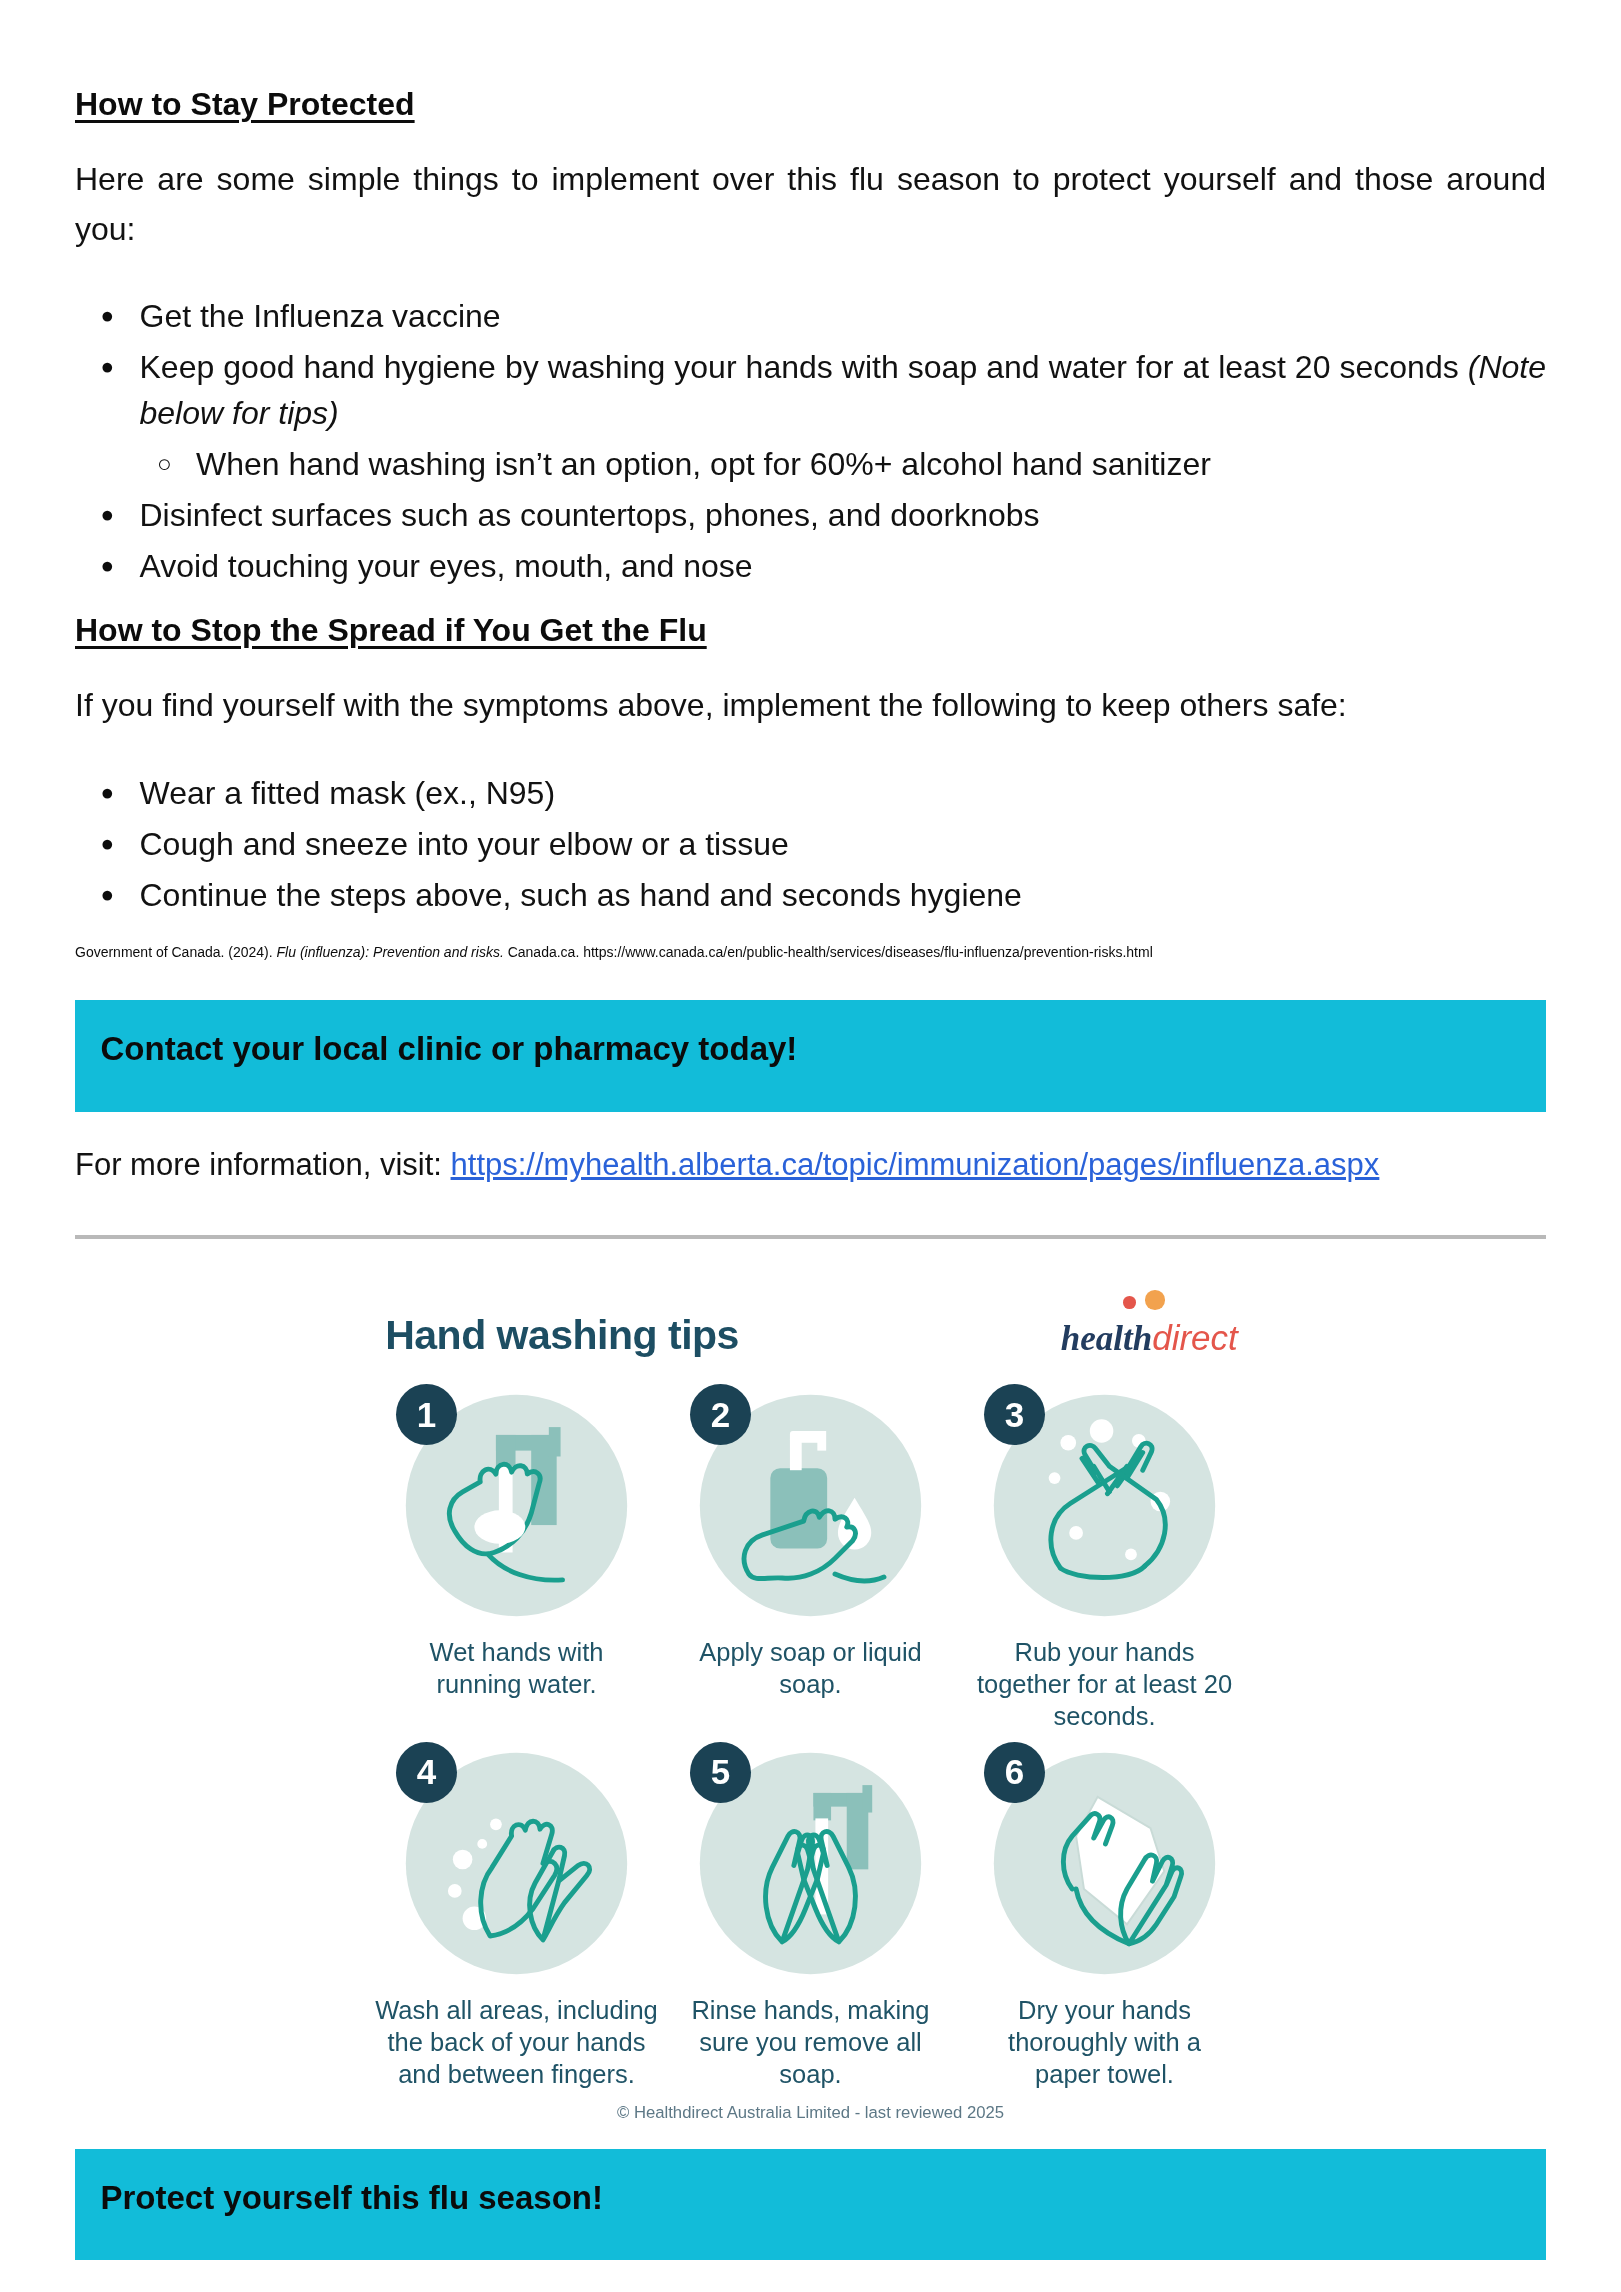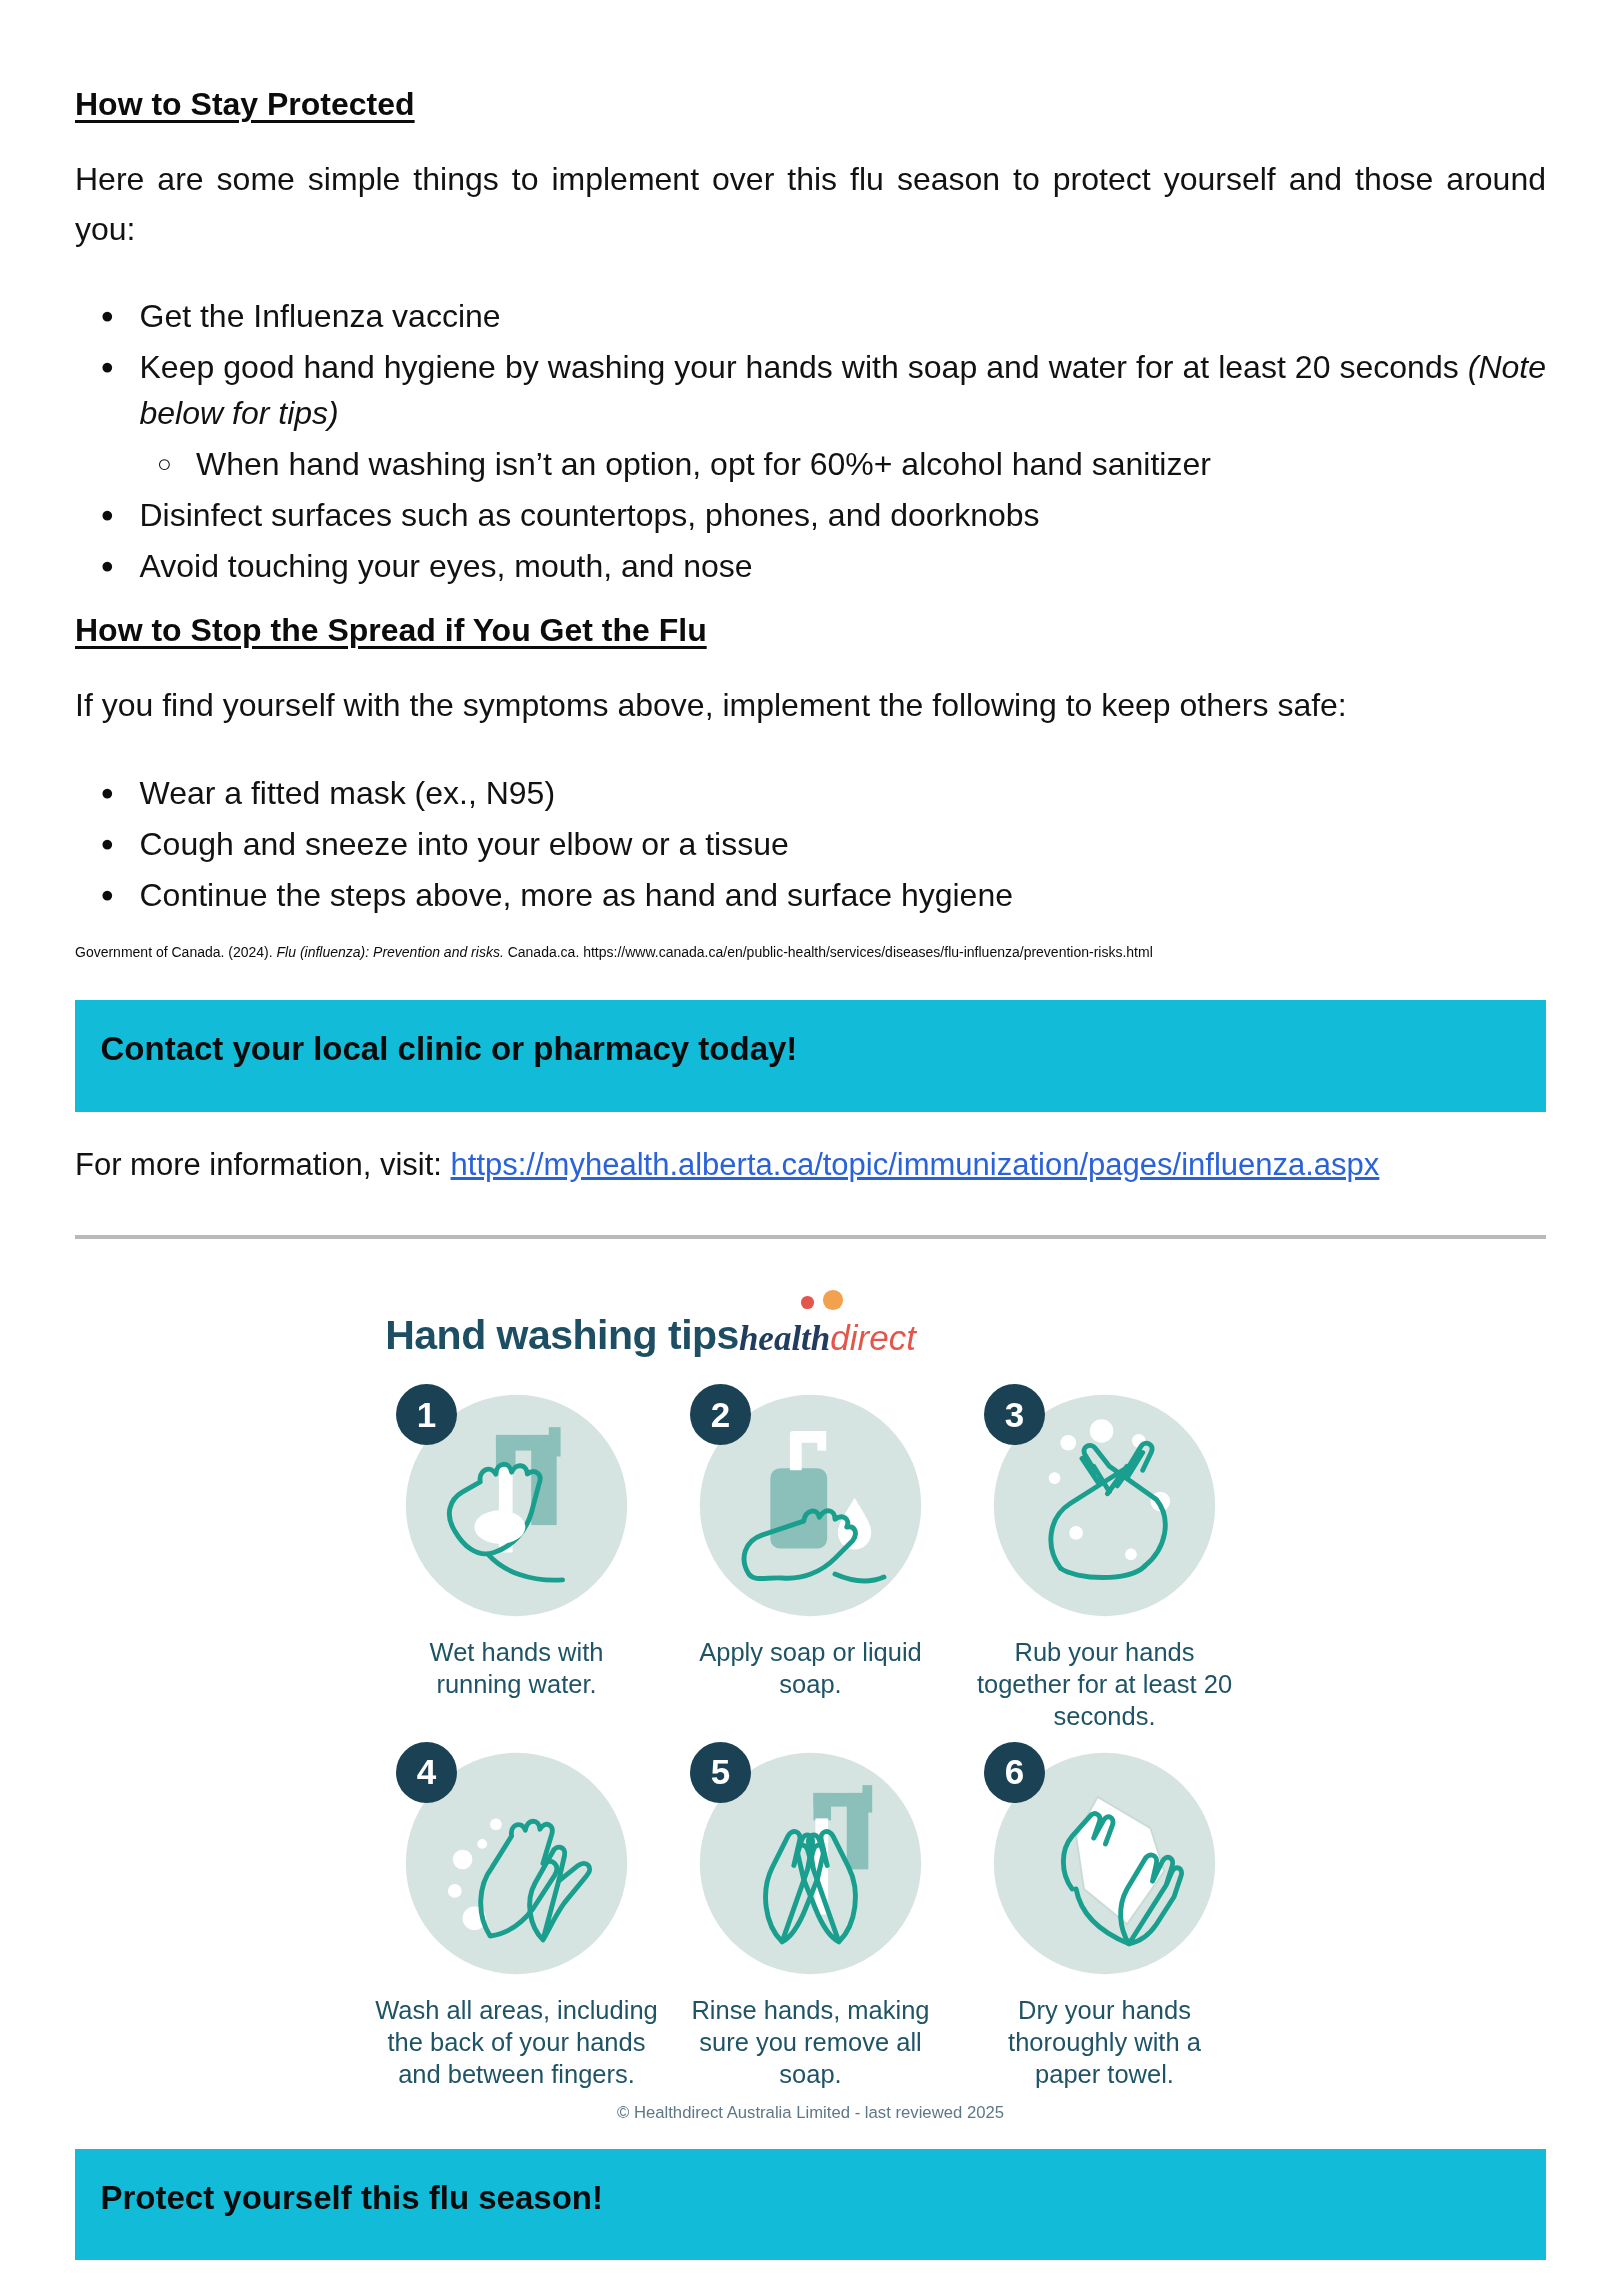--- a/index.html
+++ b/index.html
@@ -46,21 +46,21 @@
   
   .more-info { font-size: 31px; line-height: 1.4; white-space: nowrap; margin-bottom: 49px; }
   .more-info a { color: #2a62d9; text-decoration: underline; cursor: pointer; }
 
   
   .divider { height: 3.9px; background: #b9b9b9; border: none; margin-bottom: 51px; }
 
   
   .infographic { width: 882px; margin: 0 auto; }
   .ig-header {
-    display: flex; align-items: flex-end;
+    display: flex; justify-content: space-between; align-items: flex-end;
     padding: 0 13.7px 25.5px 15.7px;
   }
   .ig-title { font-size: 41px; font-weight: bold; color: #1d4e63; letter-spacing: -0.5px; }
   .brand { position: relative; font-size: 35px; font-style: italic; line-height: 1.1; padding-top: 29px; }
   .brand .health { font-weight: bold; color: #223c5f; font-family: Liberation Serif, serif; }
   .brand .direct { color: #e4564b; }
   .brand .dot-small {
     position: absolute; top: 5.9px; right: 102px; width: 12.7px; height: 12.7px;
     border-radius: 50%; background: #e4564b;
   }
@@ -131,21 +131,21 @@
     <div class="bullet-row">
       <span class="bullet-glyph">●</span>
       <div class="bullet-text">Wear a fitted mask (ex., N95)</div>
     </div>
     <div class="bullet-row">
       <span class="bullet-glyph">●</span>
       <div class="bullet-text">Cough and sneeze into your elbow or a tissue</div>
     </div>
     <div class="bullet-row">
       <span class="bullet-glyph">●</span>
-      <div class="bullet-text">Continue the steps above, more as hand and surface hygiene</div>
+      <div class="bullet-text">Continue the steps above, such as hand and seconds hygiene</div>
     </div>
   </div>
 
   <p class="citation"><span>Government of Canada. (2024). </span><span class="italic">Flu (influenza): Prevention and risks.</span><span> Canada.ca. https://www.canada.ca/en/public-health/services/diseases/flu-influenza/prevention-risks.html</span></p>
 
   <div class="banner contact">
     <span>Contact your local clinic or pharmacy today!</span>
   </div>
 
   <p class="more-info"><span>For more information, visit: </span><a href="#">https://myhealth.alberta.ca/topic/immunization/pages/influenza.aspx</a></p>

